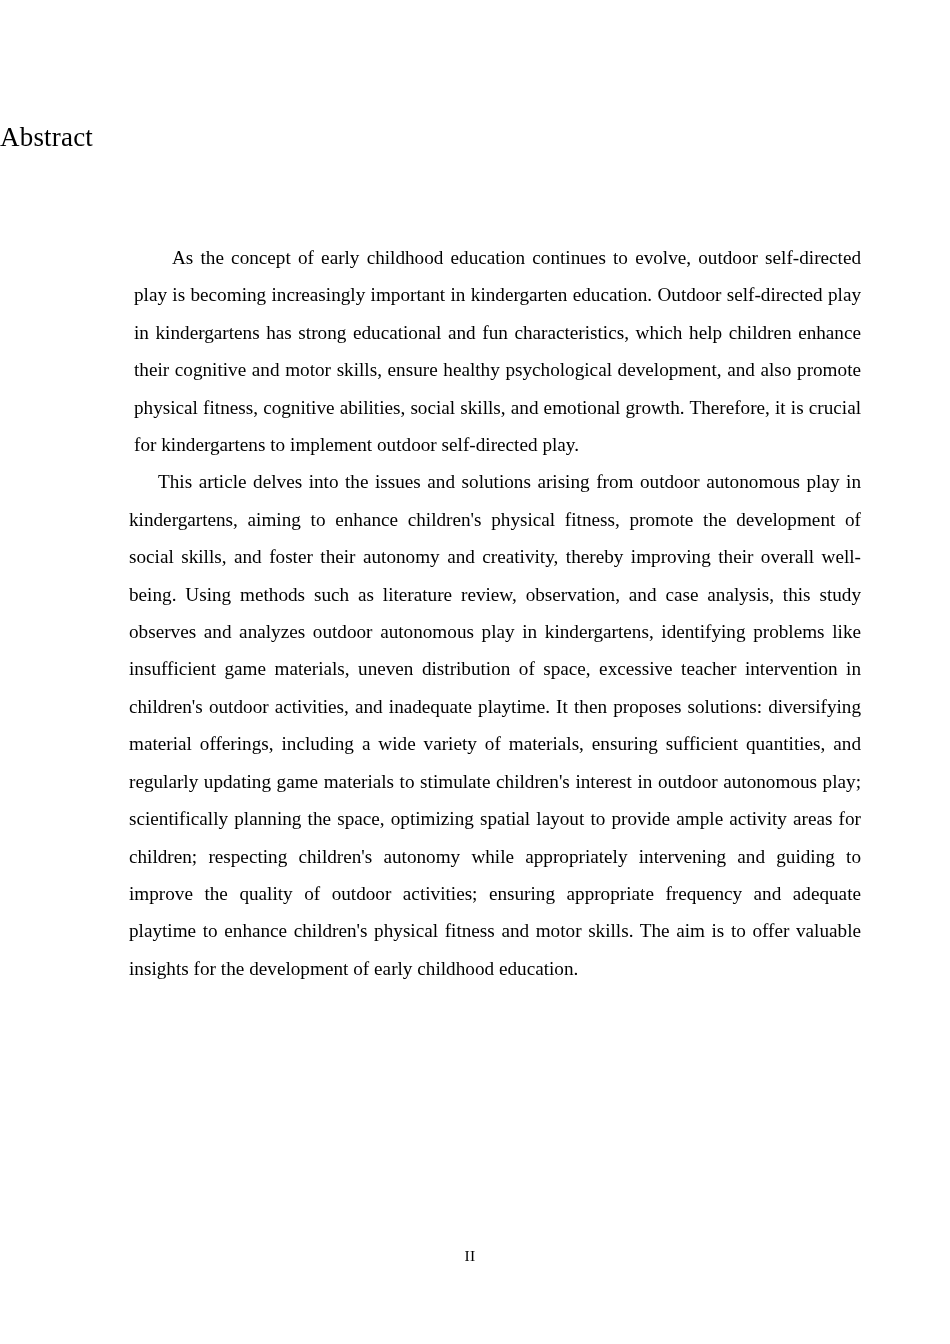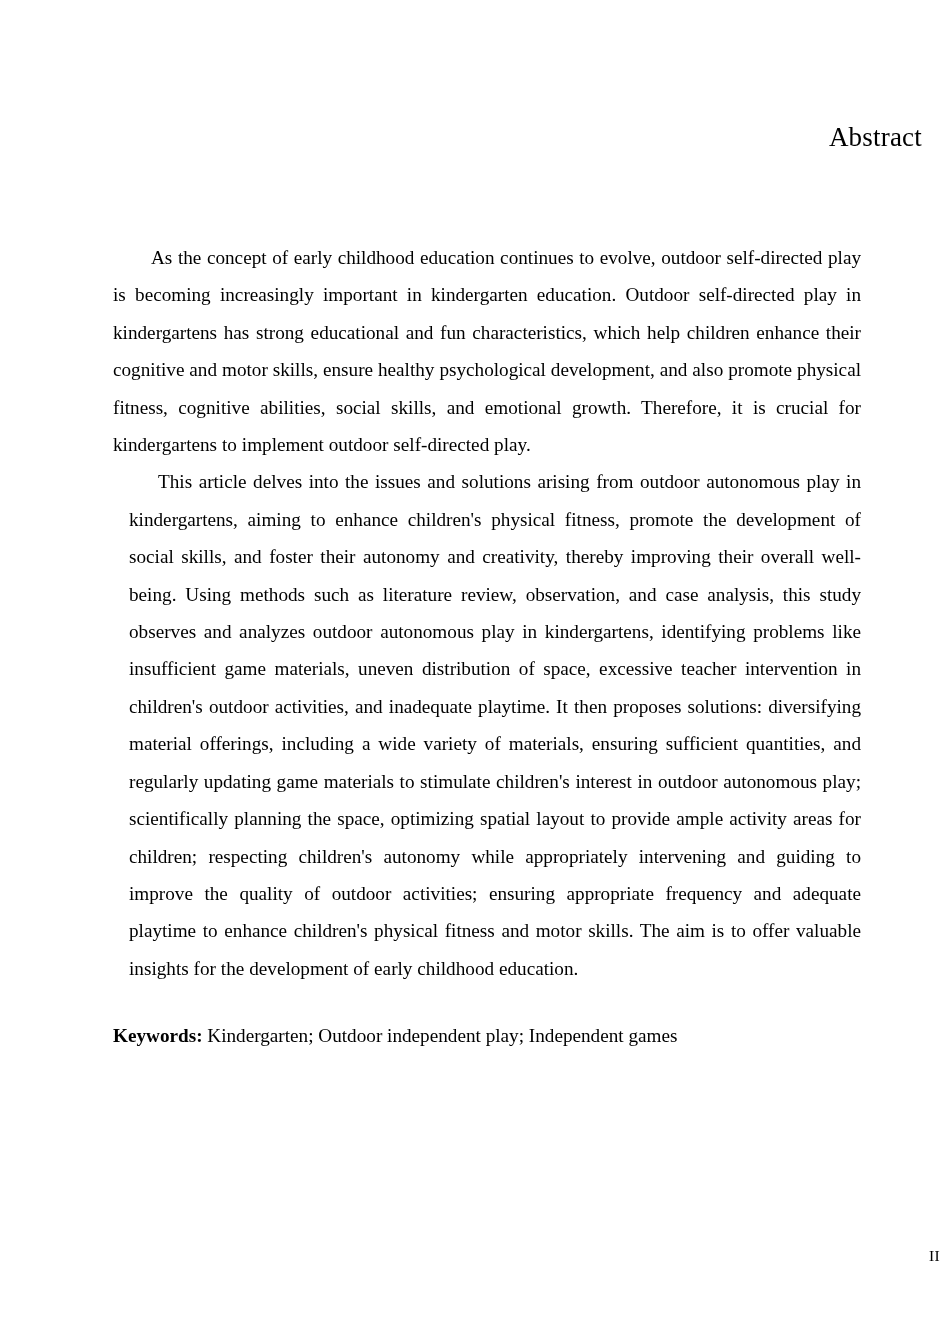--- a/index.html
+++ b/index.html
@@ -25,21 +25,21 @@
     background: #ffffff;
     overflow: hidden;
   }
 
   
   .abstract-heading {
     position: absolute;
     top: 120px;
     left: 0;
     width: 922px;
-    text-align: right;
+    text-align: left;
     font-size: 27px;
     font-weight: normal;
     line-height: 34px;
     letter-spacing: 0.2px;
     margin: 0;
   }
 
   
   .body-block {
     position: absolute;
@@ -52,20 +52,21 @@
     margin: 0;
     font-size: 19.2px;
     line-height: 37.4px;
     text-align: justify;
     text-justify: inter-word;
     hyphens: none;
     word-spacing: 0.1px;
   }
   .para.first {
     text-indent: 38px;
+    margin-left: 21px;
   }
   .para.second {
     text-indent: 29px;
     margin-left: 16px;
   }
 
   
   .keywords-line {
     position: absolute;
     top: 1021px;
@@ -82,37 +83,34 @@
   .keywords-value {
     font-weight: normal;
   }
 
   
   .page-number {
     position: absolute;
     top: 1246px;
     left: 0;
     width: 940px;
-    text-align: right;
+    text-align: center;
     font-size: 15.5px;
     line-height: 20px;
     letter-spacing: 0.3px;
   }
 </style>
 </head>
 <body>
 
 <div class="page">
 
   <h1 class="abstract-heading">Abstract</h1>
 
   <div class="body-block">
     <p class="para first">As the concept of early childhood education continues to evolve, outdoor self-directed play is becoming increasingly important in kindergarten education. Outdoor self-directed play in kindergartens has strong educational and fun characteristics, which help children enhance their cognitive and motor skills, ensure healthy psychological development, and also promote physical fitness, cognitive abilities, social skills, and emotional growth. Therefore, it is crucial for kindergartens to implement outdoor self-directed play.</p>
     <p class="para second">This article delves into the issues and solutions arising from outdoor autonomous play in kindergartens, aiming to enhance children's physical fitness, promote the development of social skills, and foster their autonomy and creativity, thereby improving their overall well-being. Using methods such as literature review, observation, and case analysis, this study observes and analyzes outdoor autonomous play in kindergartens, identifying problems like insufficient game materials, uneven distribution of space, excessive teacher intervention in children's outdoor activities, and inadequate playtime. It then proposes solutions: diversifying material offerings, including a wide variety of materials, ensuring sufficient quantities, and regularly updating game materials to stimulate children's interest in outdoor autonomous play; scientifically planning the space, optimizing spatial layout to provide ample activity areas for children; respecting children's autonomy while appropriately intervening and guiding to improve the quality of outdoor activities;  ensuring appropriate frequency and adequate playtime to enhance children's physical fitness and motor skills. The aim is to offer valuable insights for the development of early childhood education.</p>
   </div>
 
-  <div class="keywords-line">
-    <span class="keywords-label">Keywords:</span><span>&nbsp;</span><span class="keywords-value">Kindergarten;  Outdoor  independent  play;  Independent  games</span>
-  </div>
 
   <div class="page-number">II</div>
 
 </div>
 
 </body></html>

